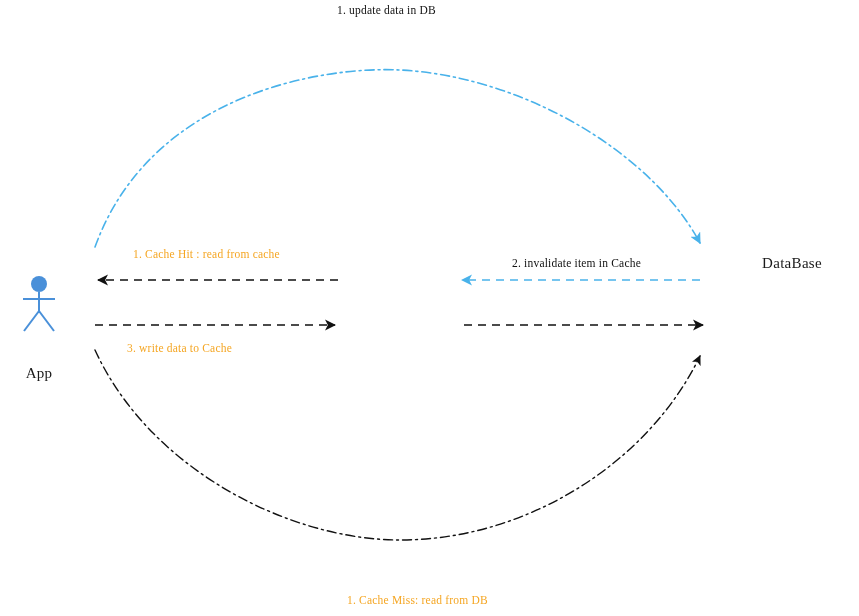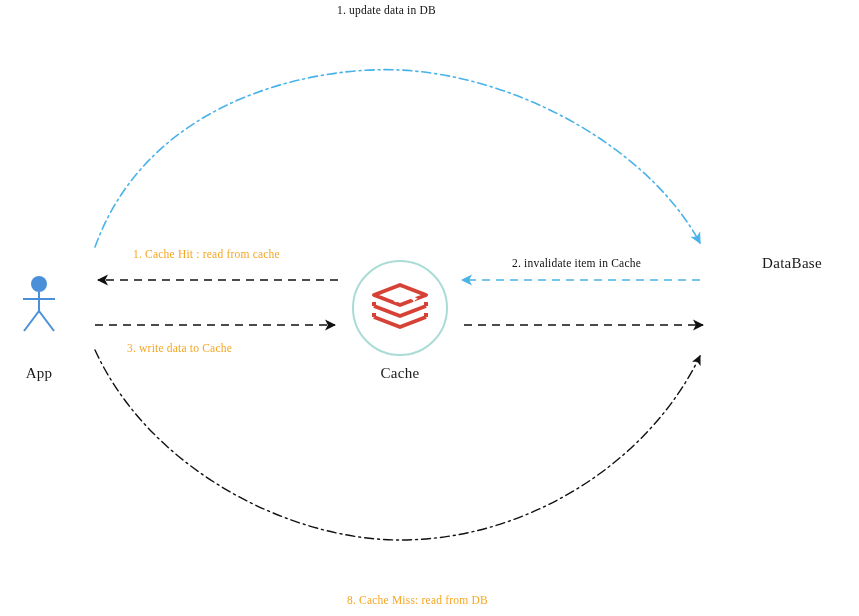--- a/index.html
+++ b/index.html
@@ -159,51 +159,28 @@
         <circle cx="20" cy="9" r="8" fill="#4a90d9"></circle>
         <line x1="20" y1="17" x2="20" y2="38" stroke="#4a90d9" stroke-width="2"></line>
         <line x1="4" y1="24" x2="36" y2="24" stroke="#4a90d9" stroke-width="2"></line>
         <line x1="20" y1="36" x2="5" y2="56" stroke="#4a90d9" stroke-width="2"></line>
         <line x1="20" y1="36" x2="35" y2="56" stroke="#4a90d9" stroke-width="2"></line>
       </svg>
     </div>
     <div class="node-label">App</div>
   </div>
 
-  <div class="node" id="node-cache">
-    <div class="circle-wrap">
-      <div class="ring ring-cache"></div>
-      <svg class="ring-inner" width="62" height="58" viewBox="0 0 62 58" xmlns="http://www.w3.org/2000/svg">
-        <g fill="none" stroke="#d64235" stroke-width="4" stroke-linejoin="round">
-          <path d="M31 4 L57 14 L31 24 L5 14 Z"></path>
-          <path d="M5 25 L31 35 L57 25"></path>
-          <path d="M5 25 L5 21"></path>
-          <path d="M57 25 L57 21"></path>
-          <path d="M5 36 L31 46 L57 36"></path>
-          <path d="M5 36 L5 32"></path>
-          <path d="M57 36 L57 32"></path>
-        </g>
-        <g fill="#ffffff">
-          <circle cx="20" cy="14" r="3.2"></circle>
-          <path d="M35 7 l1.6 3.4 l3.4 1.6 l-3.4 1.6 l-1.6 3.4 l-1.6 -3.4 l-3.4 -1.6 l3.4 -1.6 z"></path>
-          <path d="M45 14 l1.2 2.6 l2.6 1.2 l-2.6 1.2 l-1.2 2.6 l-1.2 -2.6 l-2.6 -1.2 l2.6 -1.2 z"></path>
-          <circle cx="27" cy="19" r="2.2"></circle>
-        </g>
-      </svg>
-    </div>
-    <div class="node-label">Cache</div>
-  </div>
 
   <div class="node" id="node-db">
     <div class="node-label">DataBase</div>
   </div>
 
   <div class="edge-label lbl-dark" id="label-update-db">1.   update data in DB</div>
 
   <div class="edge-label lbl-gold" id="label-cache-hit">1.   Cache Hit : read from cache</div>
 
   <div class="edge-label lbl-dark" id="label-invalidate">2.   invalidate item in Cache</div>
 
   <div class="edge-label lbl-gold" id="label-write-cache">3.   write data to Cache</div>
 
-  <div class="edge-label lbl-gold" id="label-cache-miss">8.     Cache Miss: read from DB</div>
+  <div class="edge-label lbl-gold" id="label-cache-miss">1.     Cache Miss: read from DB</div>
 
 </div>
 
 </body></html>

